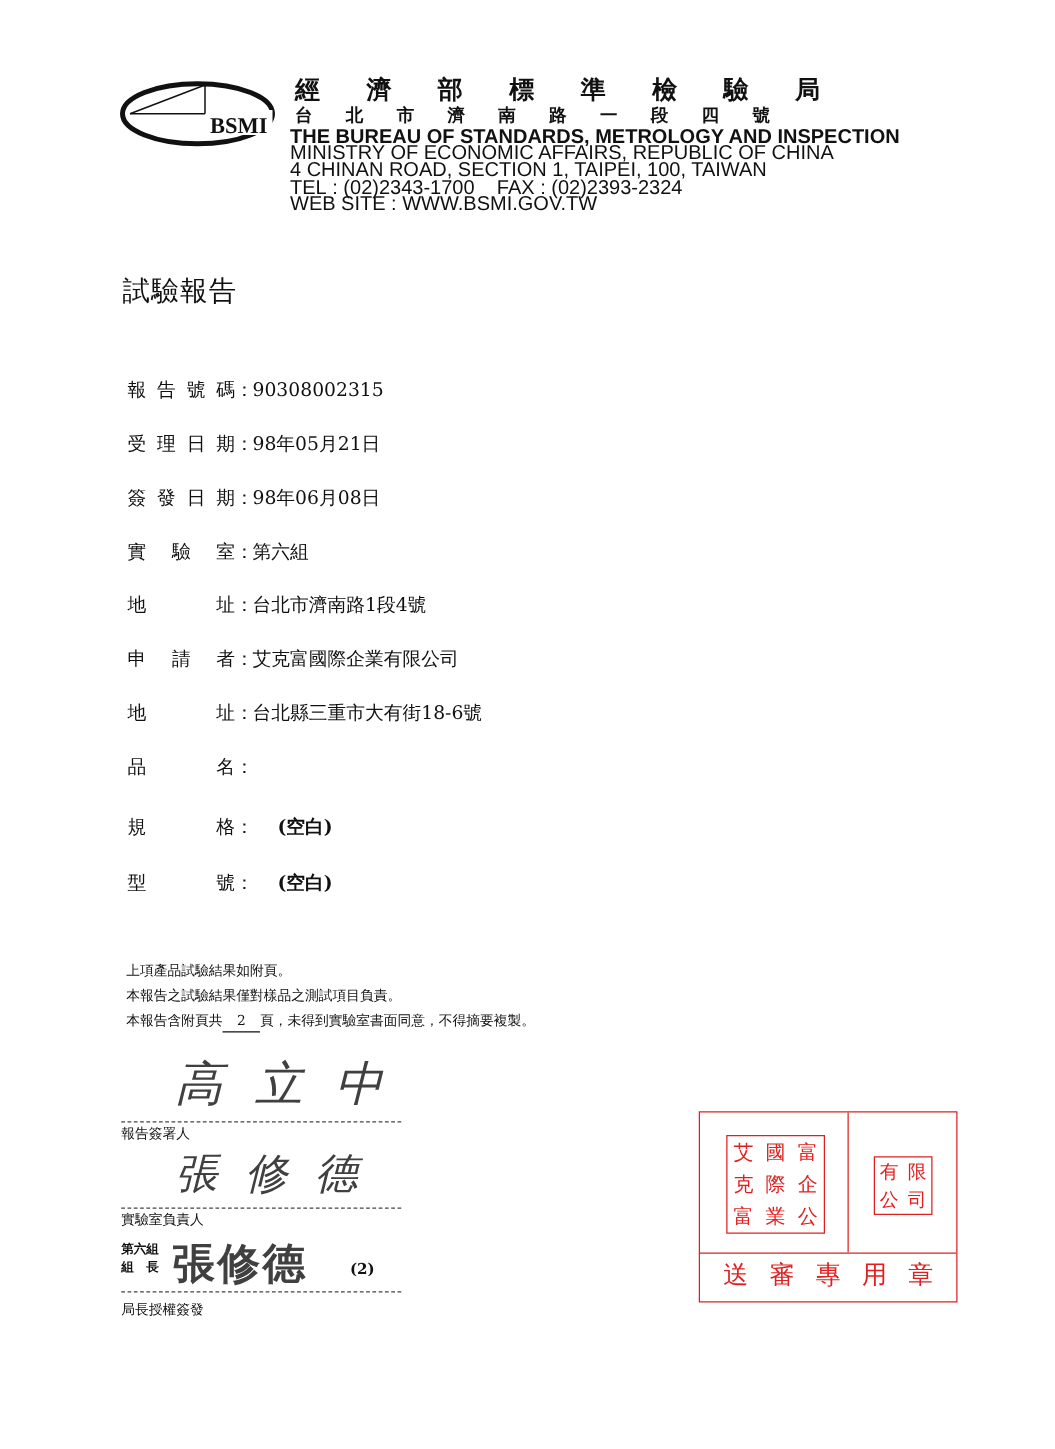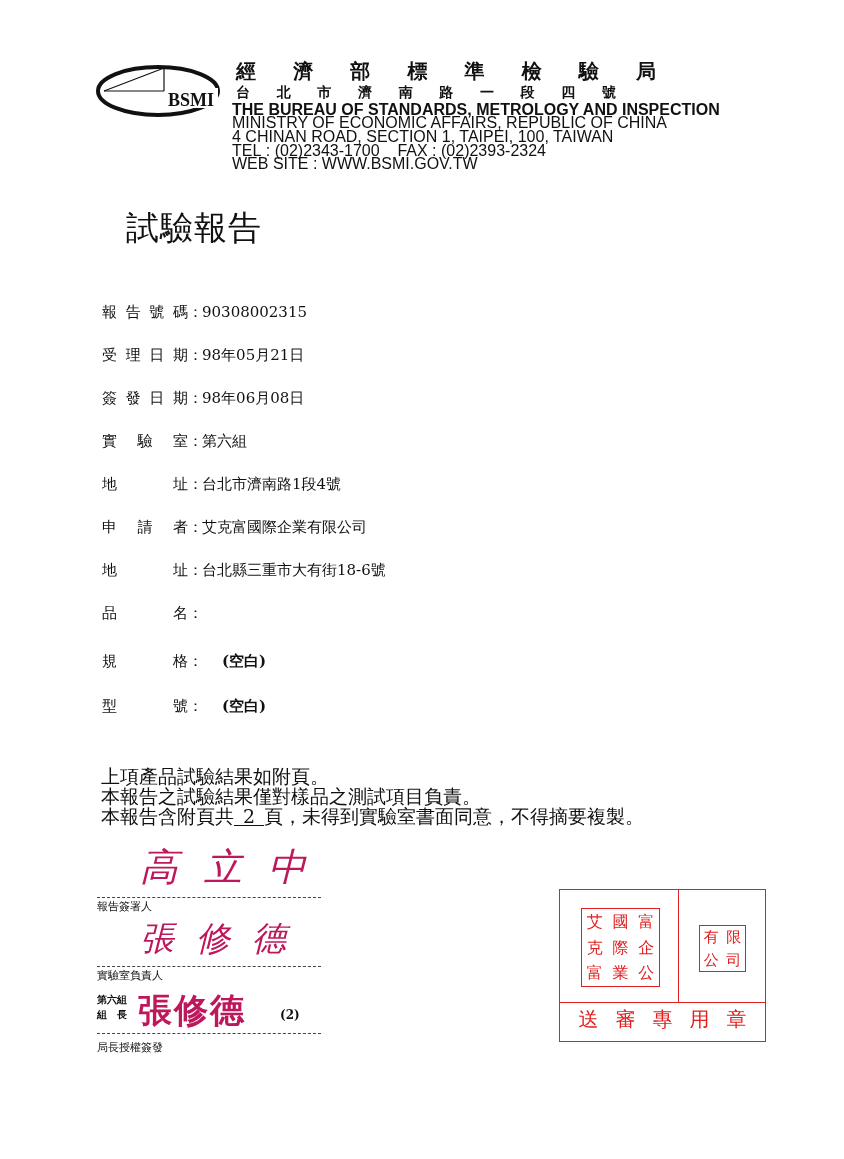--- a/index.html
+++ b/index.html
@@ -11,34 +11,34 @@
     .abs { position: absolute; }
     
     .logo { left: 96px; top: 62px; width: 136px; height: 58px; }
     .head-cn1 { left: 236px; top: 58px; width: 420px; display: flex; justify-content: space-between;
       font-size: 20px; font-weight: bold; letter-spacing: 0; }
     .head-cn2 { left: 236px; top: 84px; width: 380px; display: flex; justify-content: space-between;
       font-size: 14px; font-weight: bold; }
     .head-en { left: 232px; font-family: "Liberation Sans", sans-serif; font-size: 16px; line-height: 14px; white-space: nowrap; }
     .head-en.b { font-weight: bold; }
     
-    .title { left: 98px; top: 206px; font-size: 33px; letter-spacing: 1px; margin-left: 28px; }
+    .title { left: 98px; top: 218px; font-size: 22px; letter-spacing: 1px; }
     
     .field { left: 102px; font-size: 15px; display: flex; align-items: baseline; white-space: nowrap; }
     .field .lbl { width: 86px; display: flex; justify-content: space-between; }
     .field .colon { width: 12px; }
     .field .val { margin-left: 2px; }
     .field .val.pad { margin-left: 22px; font-weight: bold; }
     
-    .note { left: 101px; font-size: 19px; line-height: 17px; white-space: nowrap; }
+    .note { left: 101px; font-size: 11px; line-height: 17px; white-space: nowrap; }
     .uline { display: inline-block; border-bottom: 1px solid #111; width: 30px; text-align: center; }
     
     .sigline { left: 97px; width: 224px; border-top: 1px dashed #444; height: 0; }
     .sig-label { left: 97px; font-size: 11px; }
-    .sig-hand { font-family: "DejaVu Serif", serif; font-style: italic; color: #be185d; }
+    .sig-hand { font-family: "DejaVu Serif", serif; font-style: italic; color: #404040; }
     .sig1 { left: 140px; top: 842px; font-size: 38px; letter-spacing: 26px; font-weight: 300; }
     .sig2 { left: 140px; top: 916px; font-size: 34px; letter-spacing: 22px; font-weight: 300; }
     .sig3-prefix { left: 97px; top: 992px; font-size: 10px; font-weight: bold; line-height: 15px; }
     .sig3 { left: 138px; top: 988px; font-size: 34px; font-weight: 900; letter-spacing: 2px; font-style: normal; }
     .sig3-num { left: 280px; top: 1008px; font-size: 12px; font-weight: bold; }
     
     .stamp { left: 559px; top: 889px; width: 205px; height: 151px; border: 1.5px solid #e02020; color: #e02020; }
     .stamp .divv { position: absolute; left: 118px; top: 0; height: 112px; border-left: 1.5px solid #e02020; }
     .stamp .divh { position: absolute; left: 0; top: 112px; width: 100%; border-top: 1.5px solid #e02020; }
     .seal-big { position: absolute; left: 21px; top: 18px; width: 77px; height: 77px; border: 1.5px solid #e02020;

